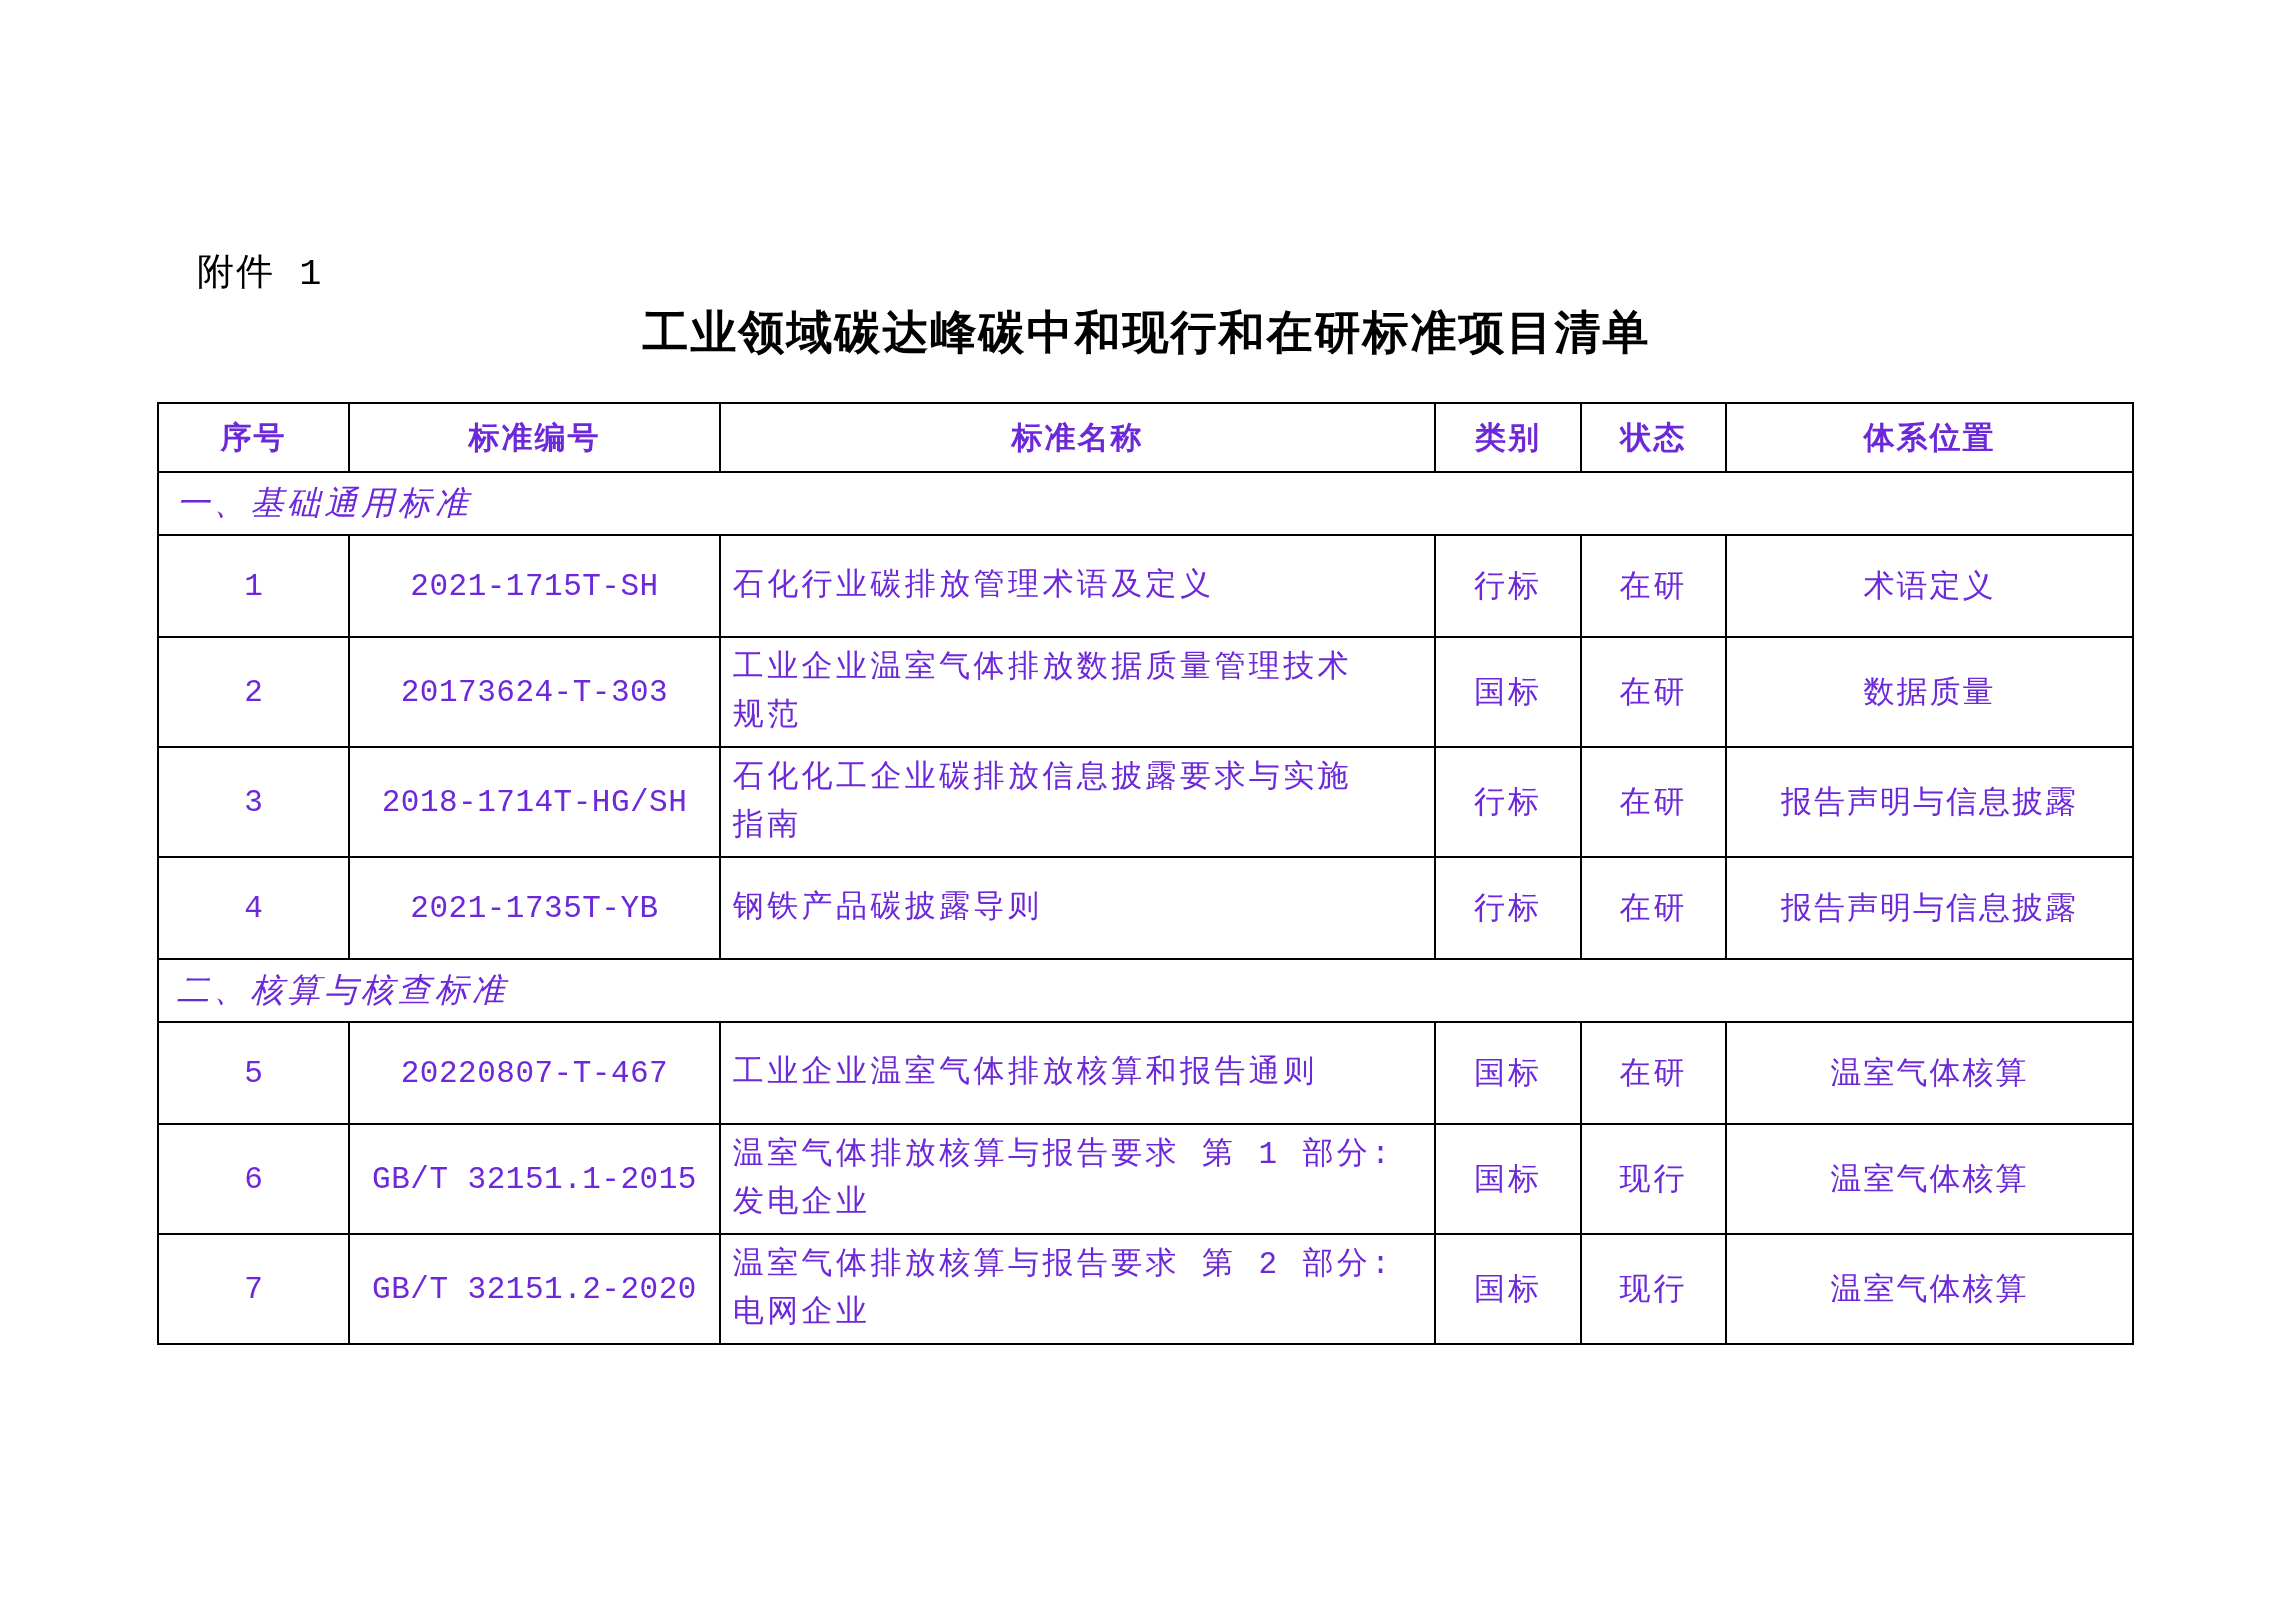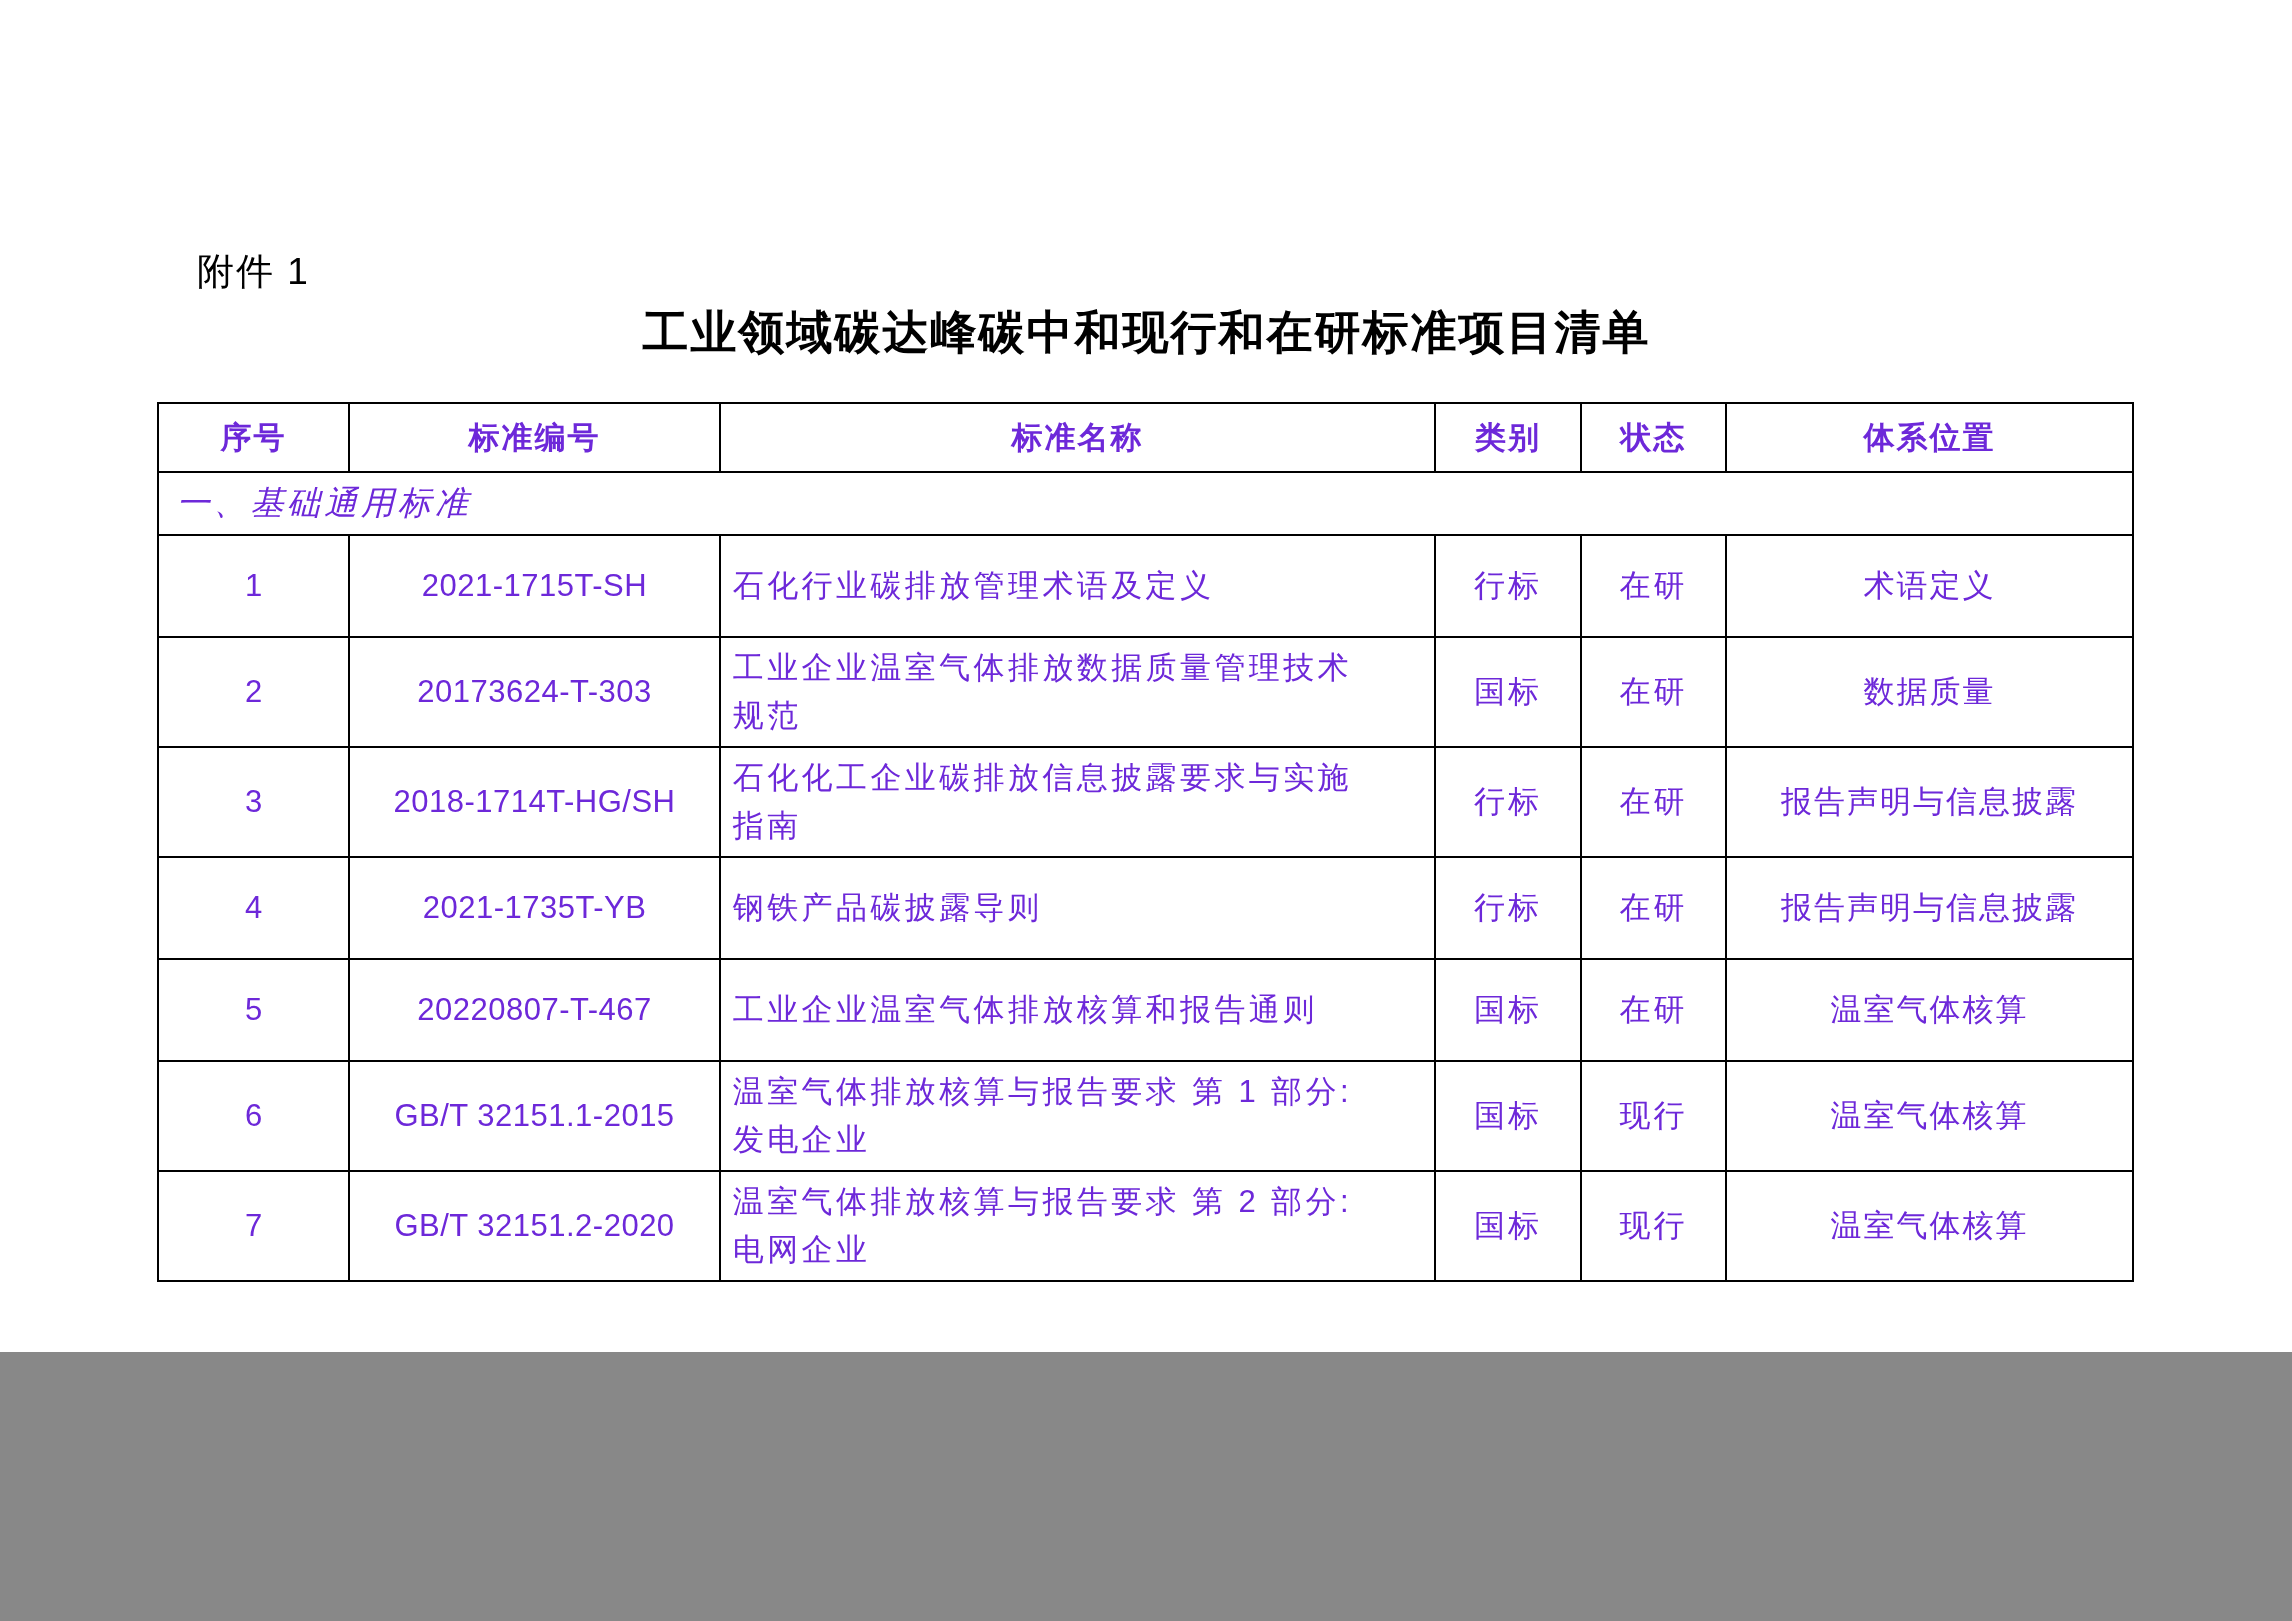--- a/index.html
+++ b/index.html
@@ -1,22 +1,22 @@
 <!DOCTYPE html>
 <html><head>
 <meta charset="utf-8">
 <style>
   * { margin: 0; padding: 0; box-sizing: border-box; }
   html, body { background: #888; }
   .page {
     position: relative;
     width: 2293px;
-    height: 1352px;
+    height: 1621px;
     background: #ffffff;
-    font-family: Liberation Sans, sans-serif;
+    font-family: Liberation Mono, monospace;
     color: #000;
     overflow: hidden;
   }
   .attachment-label {
     position: absolute;
     left: 197px;
     top: 247px;
     font-size: 37px;
     letter-spacing: 2px;
   }
@@ -146,20 +146,23 @@
           <td class="pos-cell">报告声明与信息披露</td>
         </tr>
         <tr class="h104">
           <td>4</td>
           <td class="code-cell">2021-1735T-YB</td>
           <td class="name-cell">钢铁产品碳披露导则</td>
           <td class="cat-cell">行标</td>
           <td class="status-cell">在研</td>
           <td class="pos-cell">报告声明与信息披露</td>
         </tr>
+        <tr class="section-row">
+          <td colspan="6">二、核算与核查标准</td>
+        </tr>
         <tr class="h104">
           <td>5</td>
           <td class="code-cell">20220807-T-467</td>
           <td class="name-cell">工业企业温室气体排放核算和报告通则</td>
           <td class="cat-cell">国标</td>
           <td class="status-cell">在研</td>
           <td class="pos-cell">温室气体核算</td>
         </tr>
         <tr class="h112">
           <td>6</td>

